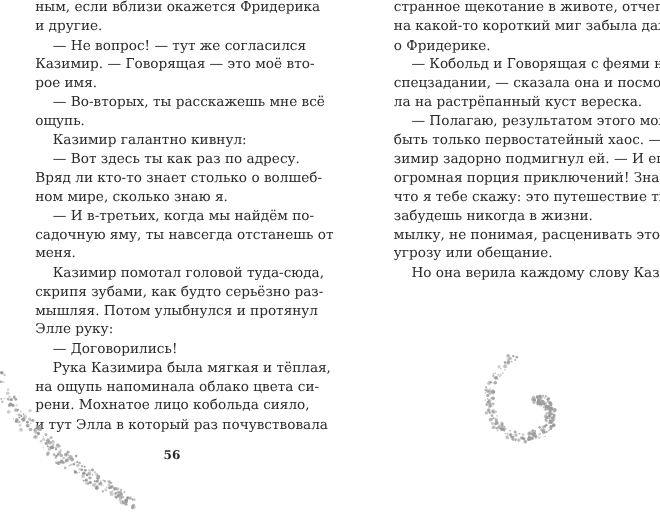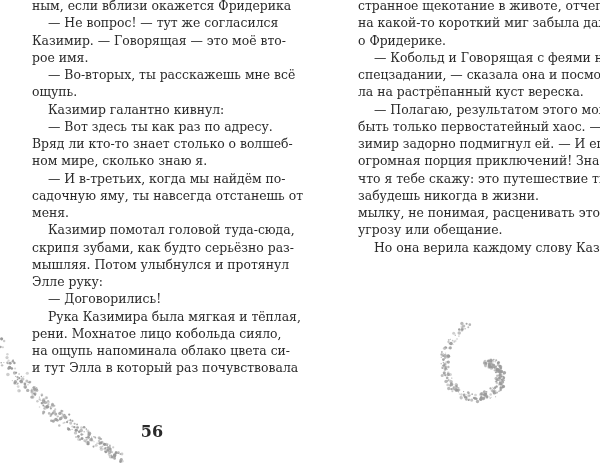--- a/index.html
+++ b/index.html
@@ -4,50 +4,51 @@
 <style>
   html, body { margin:0; padding:0; }
   body { width:600px; height:472px; background:#ffffff; position:relative; overflow:hidden;
          font-family:"DejaVu Serif","Liberation Serif",serif; color:#2a2a2a; }
   .col { position:absolute; top:-3px; width:239px; font-size:12.4px; line-height:17.25px; }
   .col.left { left:32px; }
   .col.right { left:358px; }
   .line { display:block; white-space:nowrap; text-align:justify; text-align-last:justify; height:17.25px; }
   .line.last { text-align-last:left; }
   .line.indent { padding-left:16px; }
-  .pagenum { position:absolute; left:140px; top:422px; width:24px; text-align:center;
-             font-weight:bold; font-size:16px; }
+  .pagenum { position:absolute; left:140px; top:407px; width:24px; text-align:right;
+             font-weight:bold; font-size:11px; }
   .swirl { position:absolute; pointer-events:none; }
 </style>
 </head>
 <body>
 
 <div>
   <div class="col left" id="leftcol">
       <span class="line">ным, если вблизи окажется Фридерика</span>
+      <span class="line last">и другие.</span>
       <span class="line indent">— Не вопрос! — тут же согласился</span>
       <span class="line">Казимир. — Говорящая — это моё вто-</span>
       <span class="line last">рое имя.</span>
       <span class="line indent">— Во-вторых, ты расскажешь мне всё</span>
       <span class="line last">ощупь.</span>
       <span class="line indent last">Казимир галантно кивнул:</span>
       <span class="line indent">— Вот здесь ты как раз по адресу.</span>
       <span class="line">Вряд ли кто-то знает столько о волшеб-</span>
       <span class="line last">ном мире, сколько знаю я.</span>
       <span class="line indent">— И в-третьих, когда мы найдём по-</span>
       <span class="line">садочную яму, ты навсегда отстанешь от</span>
       <span class="line last">меня.</span>
       <span class="line indent">Казимир помотал головой туда-сюда,</span>
       <span class="line">скрипя зубами, как будто серьёзно раз-</span>
       <span class="line">мышляя. Потом улыбнулся и протянул</span>
       <span class="line last">Элле руку:</span>
       <span class="line indent last">— Договорились!</span>
       <span class="line indent">Рука Казимира была мягкая и тёплая,</span>
+      <span class="line">на ощупь напоминала облако цвета си-</span>
       <span class="line">рени. Мохнатое лицо кобольда сияло,</span>
-      <span class="line">на ощупь напоминала облако цвета си-</span>
       <span class="line">и тут Элла в который раз почувствовала</span>
     </div>
   <div class="col right" id="rightcol">
       <span class="line">странное щекотание в животе, отчего</span>
       <span class="line">на какой-то короткий миг забыла даже</span>
       <span class="line last">о Фридерике.</span>
       <span class="line indent">— Кобольд и Говорящая с феями на</span>
       <span class="line">спецзадании, — сказала она и посмотре-</span>
       <span class="line last">ла на растрёпанный куст вереска.</span>
       <span class="line indent">— Полагаю, результатом этого может</span>

